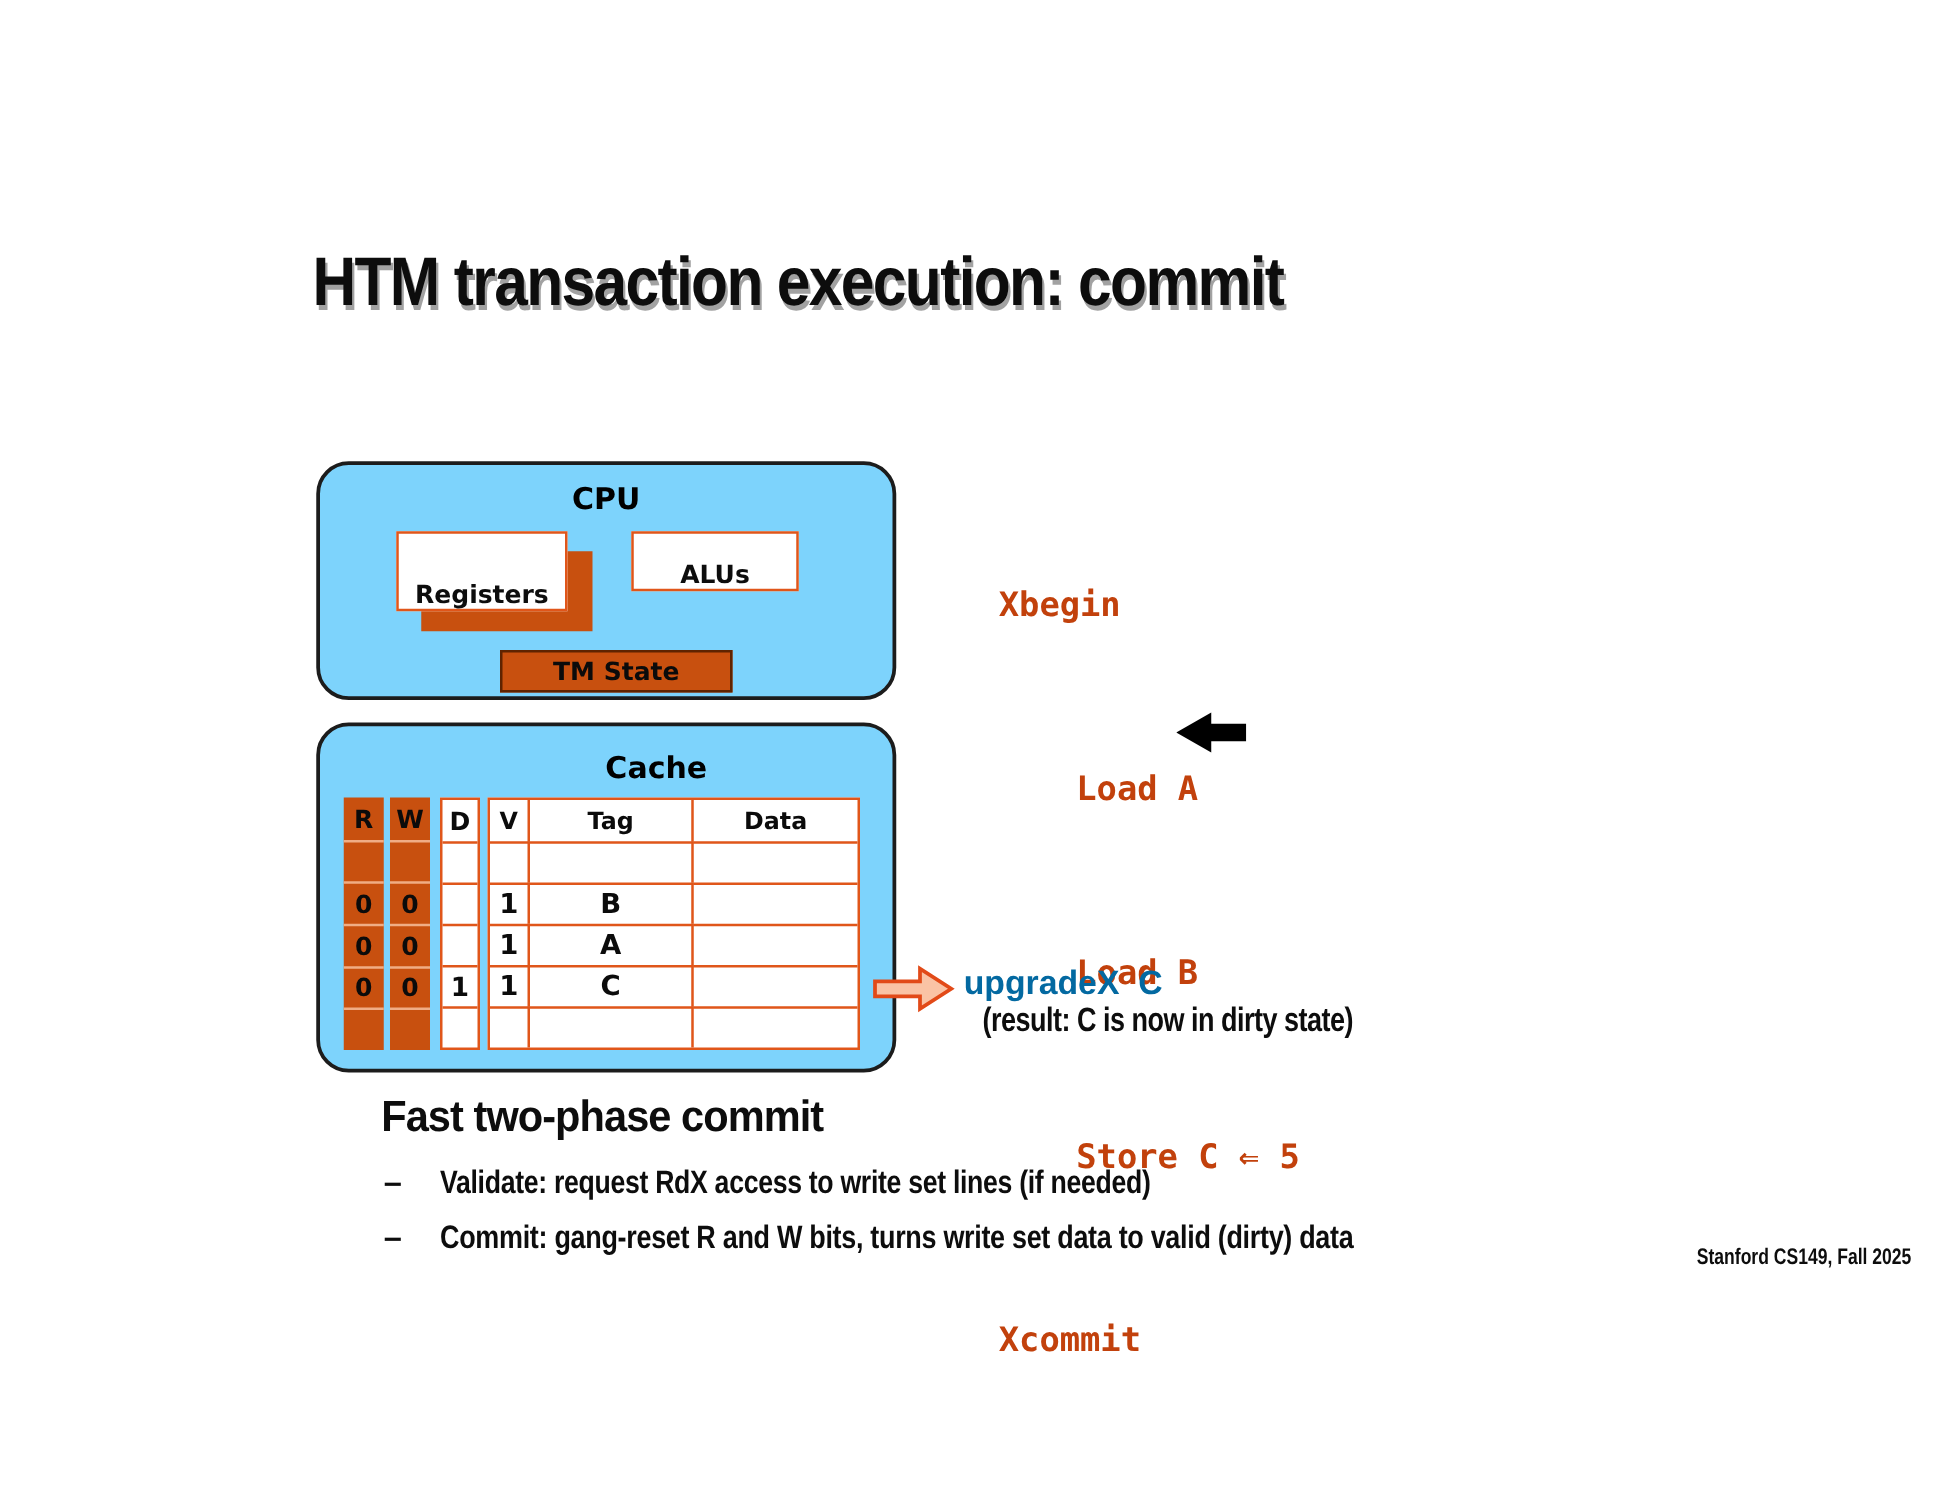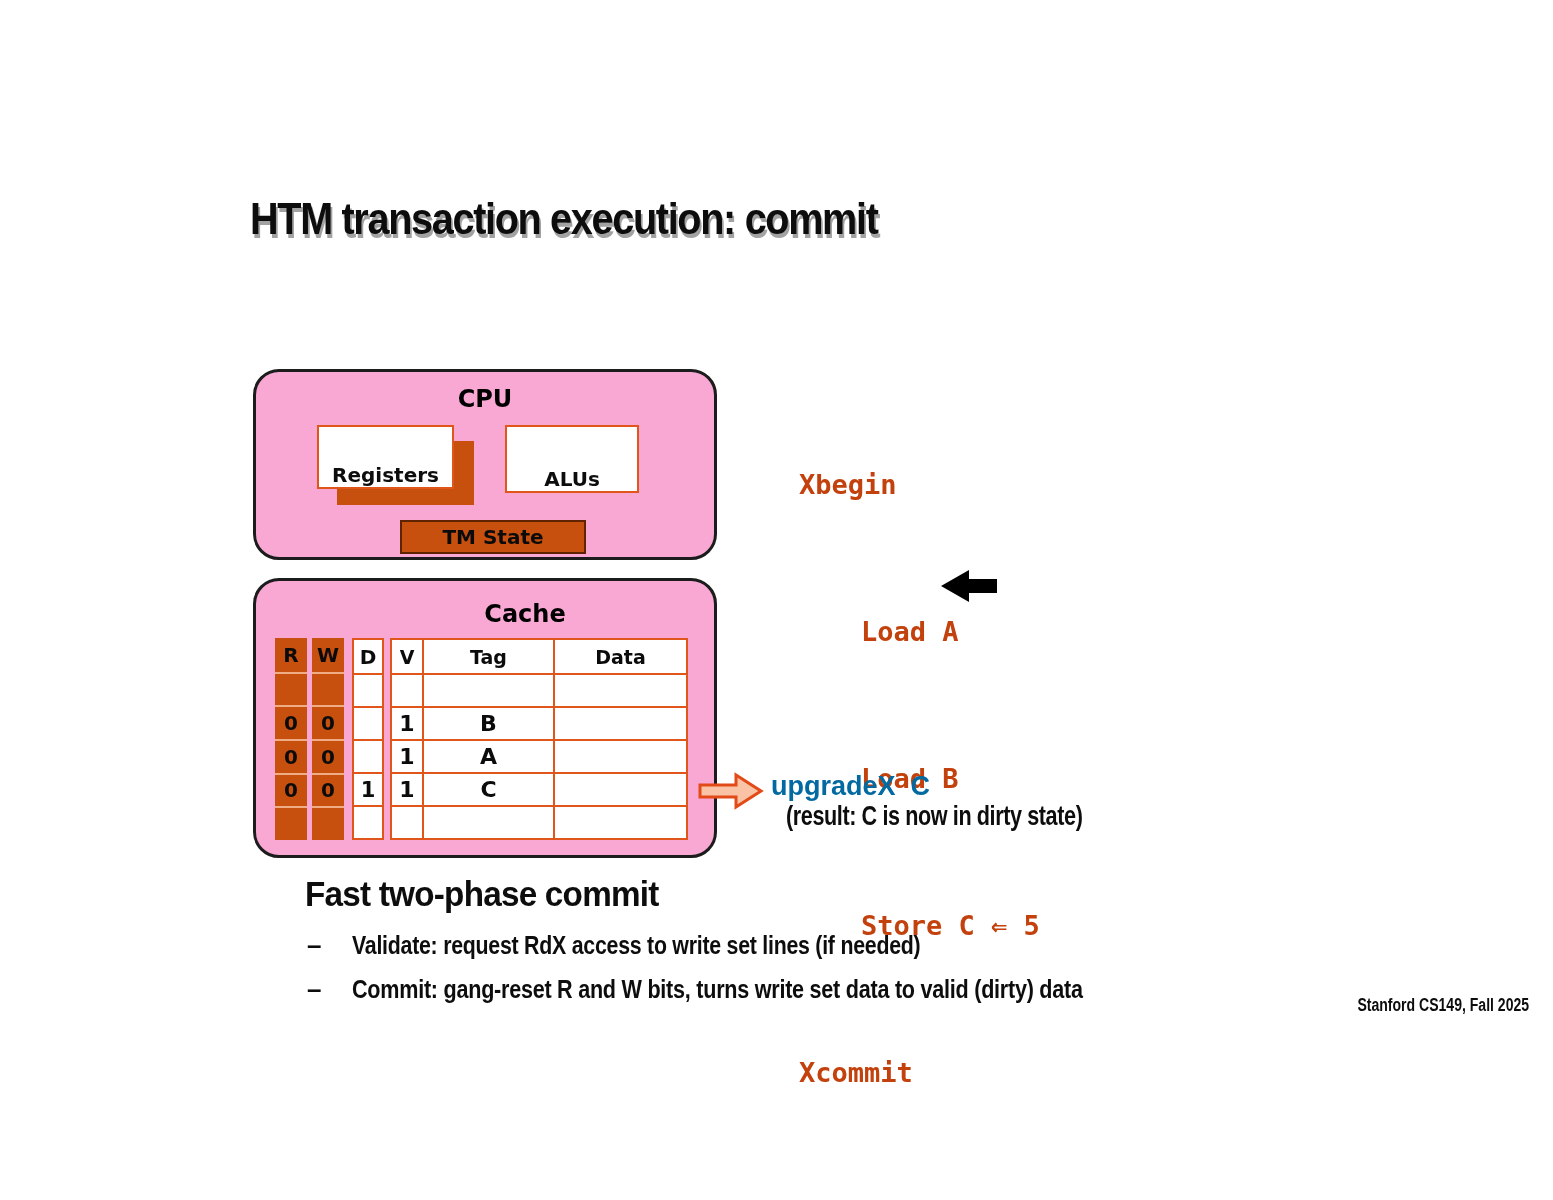--- a/index.html
+++ b/index.html
@@ -7,46 +7,46 @@
     position:relative; width:1553px; height:1200px; background:#ffffff;
     font-family:"DejaVu Sans", sans-serif; color:#111; overflow:hidden;
   }
   .cond { display:inline-block; transform:scaleX(var(--sx,0.85)); transform-origin:0 50%; white-space:nowrap; }
   .cond-r { transform-origin:100% 50%; }
 
   
   .title {
     position:absolute; left:250px; top:193px; margin:0;
     font-family:"Liberation Sans", sans-serif; font-weight:bold;
-    font-size:45px; letter-spacing:-1.5px; color:#0d0d0d; white-space:nowrap;text-align:center;
+    font-size:55px; letter-spacing:-1.5px; color:#0d0d0d; white-space:nowrap;text-align:center;
   }
   .title .cond { text-shadow:2px 4px 0 rgba(70,70,70,0.5); }
 
   
   .box {
-    position:absolute; background:#f9a8d4; border:3px solid #1c1c1c;
+    position:absolute; background:#7dd3fc; border:3px solid #1c1c1c;
     border-radius:26px; box-sizing:border-box;
   }
   .cpu-box   { left:253px; top:369px; width:464px; height:191px; }
   .cache-box { left:253px; top:578px; width:464px; height:280px; }
   .box-label {
     position:absolute; left:0; width:100%; text-align:center;
     font-weight:bold; font-size:24px; color:#000;
   }
   .cpu-label   { top:13px; }
   .cache-label { top:19px;margin-left:40px; }
 
   .comp-box {
     position:absolute; background:#fff; border:2px solid #E0561A;
     display:flex; align-items:flex-end; justify-content:center;
     font-weight:bold; font-size:20px; color:#0d0d0d; box-sizing:border-box;
   }
   .reg-shadow { position:absolute; left:81px; top:69px; width:137px; height:64px; background:#C8500F; }
   .reg-box  { left:61px;  top:53px; width:137px; height:64px; }
-  .alus-box { left:249px; top:53px; width:134px; height:68px; }
+  .alus-box { left:249px; top:53px; width:134px; height:48px; }
   .tm-state {
     position:absolute; left:144px; top:148px; width:186px; height:34px;
     background:#C8500F; border:2px solid #5f2300;
     display:flex; align-items:center; justify-content:center;
     font-weight:bold; font-size:20px; color:#0b0b0b; box-sizing:border-box;
   }
 
   
   .rw-col {
     position:absolute; top:57px; width:32px; height:202px; background:#C8500F;

